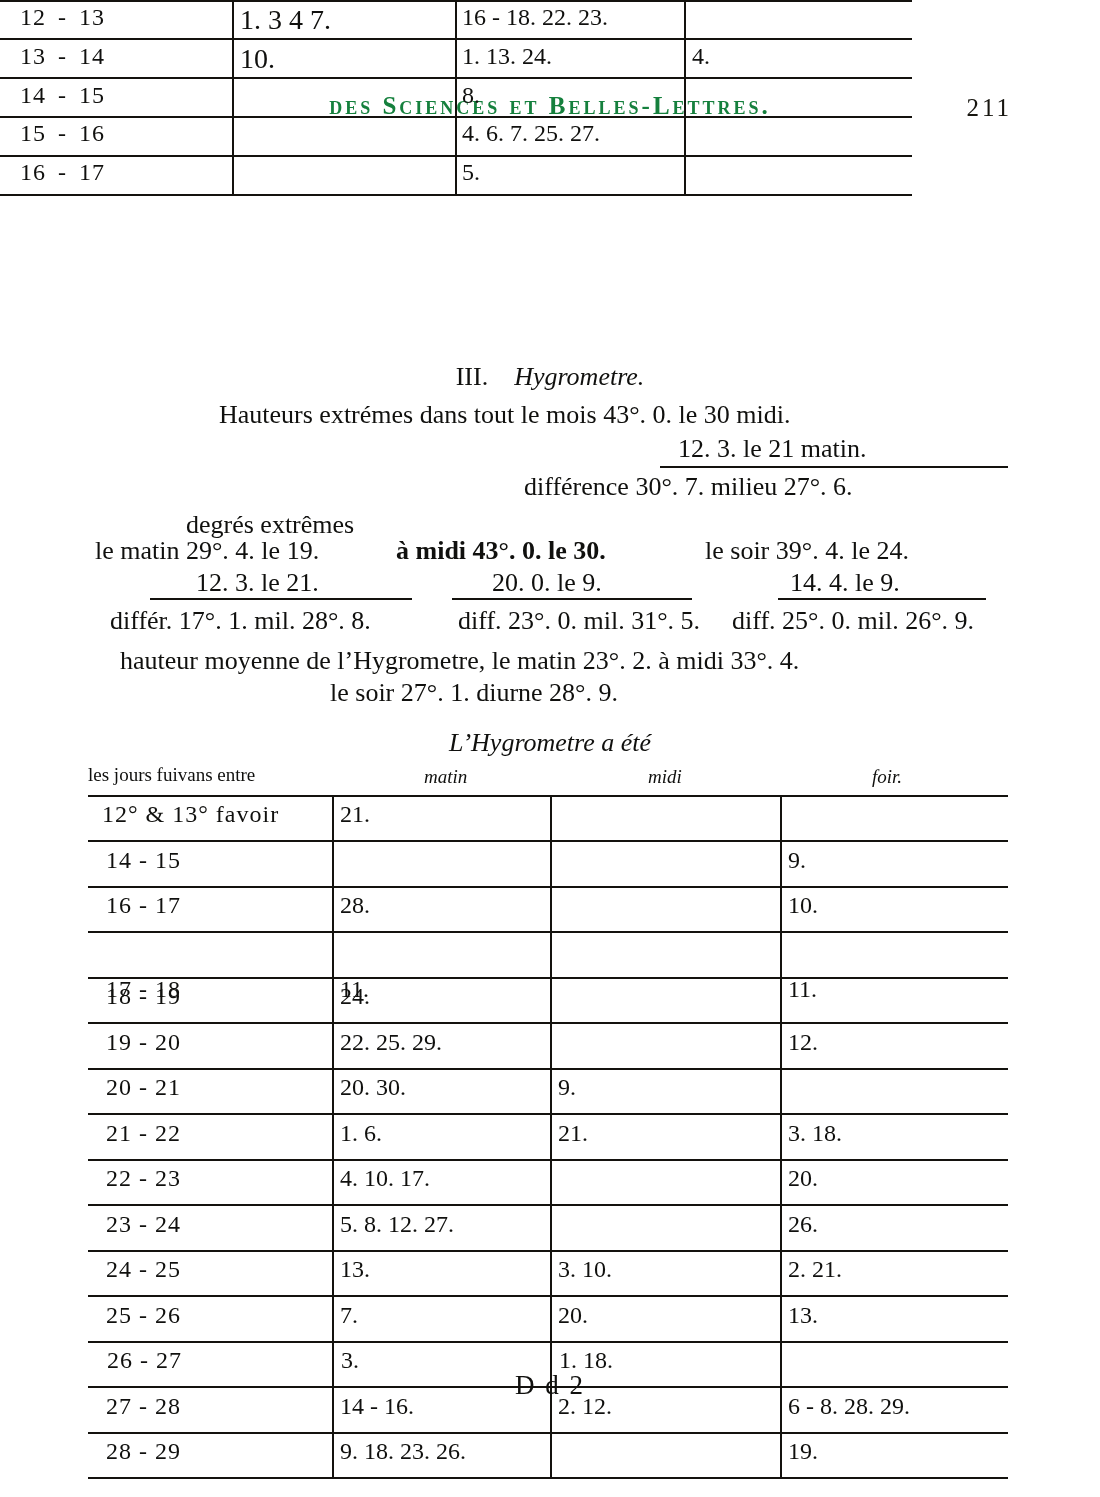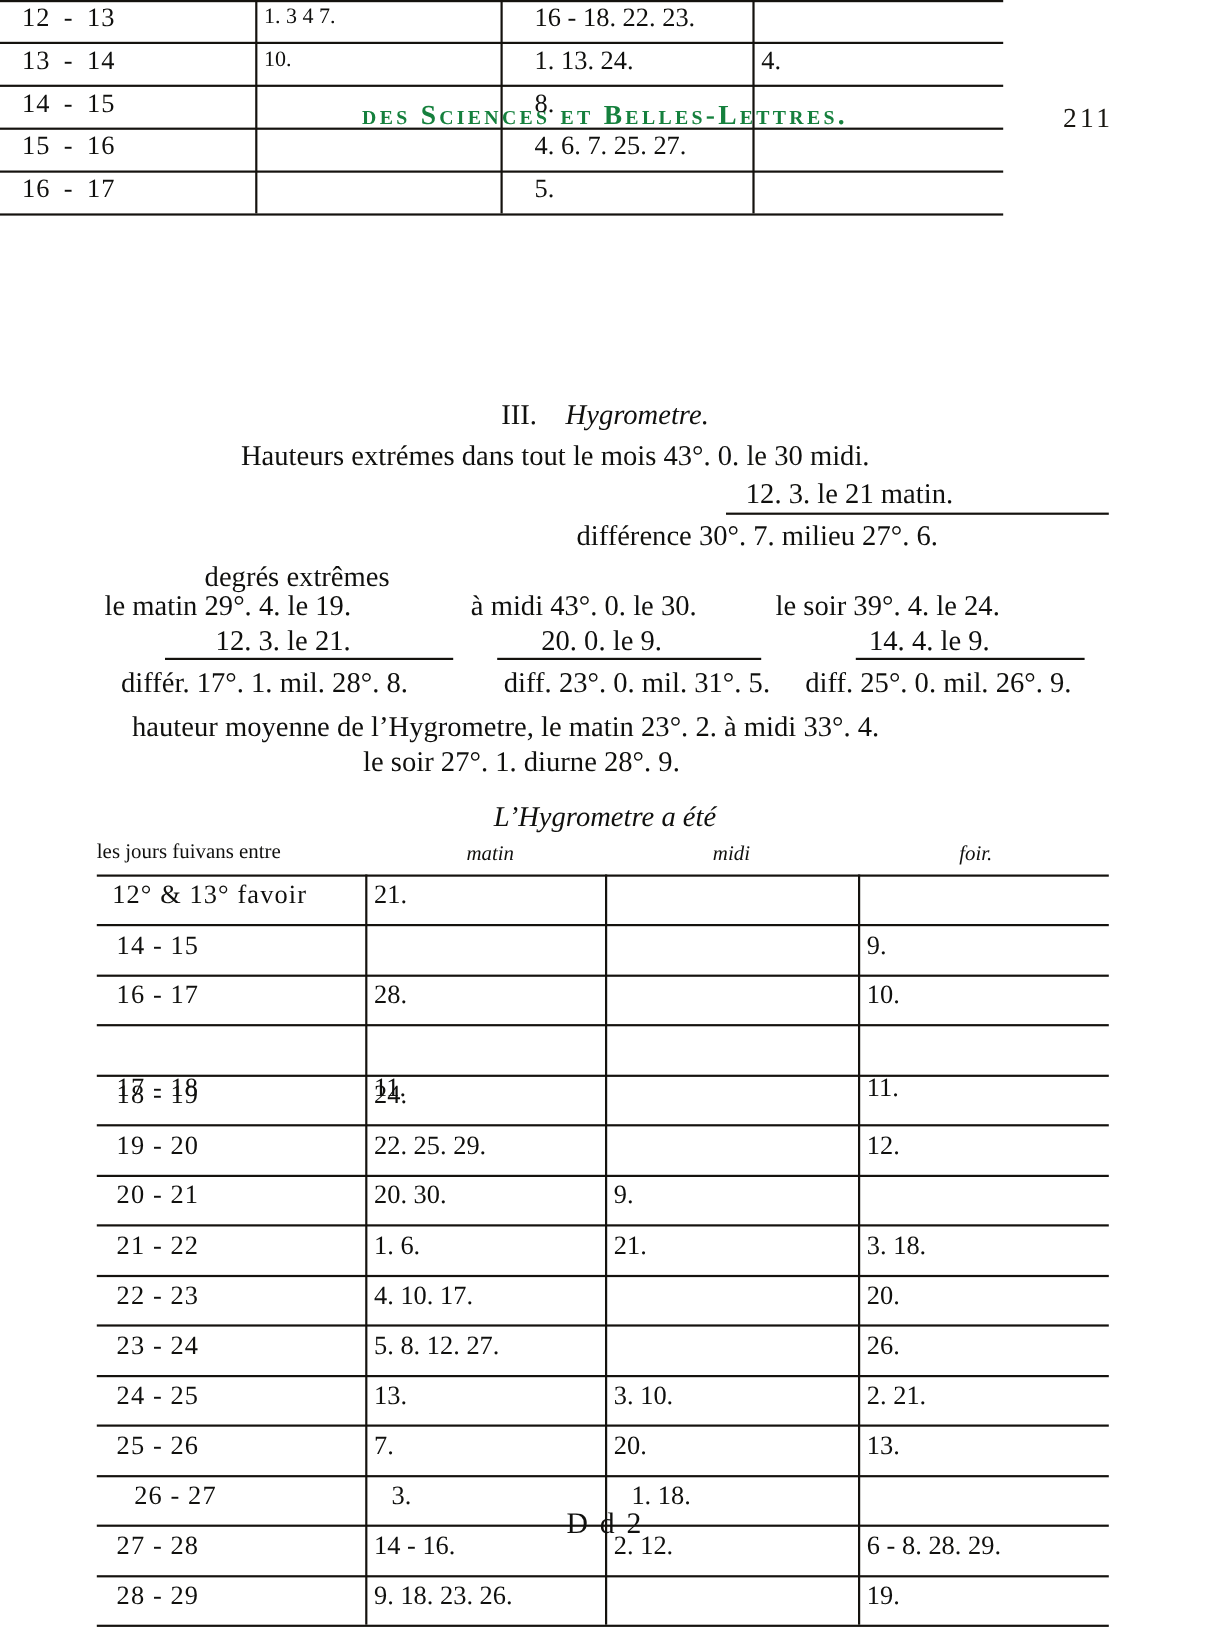--- a/index.html
+++ b/index.html
@@ -71,22 +71,22 @@
     height: 38px;
   }
   .cell-range {
     position: absolute;
     left: 20px;
     width: 210px;
     font-size: 24px;
     letter-spacing: 1px;
   }
   .cell-range .dash { padding: 0 12px; }
-  .cell-a { position: absolute; left: 240px; font-size: 20px; }
-  .cell-b { position: absolute; left: 462px; font-size: 24px; margin-left: 24px; }
+  .cell-a { position: absolute; left: 240px; font-size: 28px; }
+  .cell-b { position: absolute; left: 462px; font-size: 24px; }
   .cell-c { position: absolute; left: 692px; font-size: 24px; }
 
   
   .sec-head {
     position: absolute;
     width: 1100px;
     text-align: center;
     font-size: 26px;
   }
   .sec-head .num { font-style: normal; }
@@ -214,21 +214,21 @@
   </div>
 
   <div class="txt" style="left:219px; top:400px;">Hauteurs extrémes dans tout le mois  43°.  0.  le 30 midi.</div>
   <div class="txt" style="left:678px; top:434px;">12.    3.  le 21 matin.</div>
   <div class="uline" style="left:660px; top:466px; width:348px;"></div>
   <div class="txt" style="left:524px; top:472px;">différence   30°. 7. milieu 27°. 6.</div>
 
   <div class="txt" style="left:186px; top:510px;">degrés extrêmes</div>
 
   <div class="txt" style="left:95px; top:536px;">le matin 29°. 4.  le 19.</div>
-  <div class="txt" style="left:428px; top:536px;">à midi  43°.  0.  le 30.</div>
+  <div class="txt" style="left:396px; top:536px;font-weight:bold;">à midi  43°.  0.  le 30.</div>
   <div class="txt" style="left:705px; top:536px;">le soir  39°. 4.  le 24.</div>
 
   <div class="txt" style="left:196px; top:568px;">12.    3.   le 21.</div>
   <div class="txt" style="left:492px; top:568px;">20.   0.  le 9.</div>
   <div class="txt" style="left:790px; top:568px;">14.  4.  le 9.</div>
 
   <div class="uline" style="left:150px; top:598px; width:262px;"></div>
   <div class="uline" style="left:452px; top:598px; width:240px;"></div>
   <div class="uline" style="left:778px; top:598px; width:208px;"></div>
 
@@ -334,21 +334,21 @@
       <div class="b-m">13.</div>
       <div class="b-d">3. 10.</div>
       <div class="b-s">2. 21.</div>
     </div>
     <div class="brow" style="top: 506.5px; position: absolute; left: 0px; width: 920px;">
       <div class="b-range">25   -  26</div>
       <div class="b-m">7.</div>
       <div class="b-d">20.</div>
       <div class="b-s">13.</div>
     </div>
-    <div class="brow" style="top: 552px; position: absolute; left: 16px; width: 920px;">
+    <div class="brow" style="top: 552px; position: absolute; left: 1px; width: 920px;">
       <div class="b-range">26   -  27</div>
       <div class="b-m">3.</div>
       <div class="b-d">1. 18.</div>
       <div class="b-s"></div>
     </div>
     <div class="brow" style="top: 597.5px; position: absolute; left: 0px; width: 920px;">
       <div class="b-range">27   -  28</div>
       <div class="b-m">14 - 16.</div>
       <div class="b-d">2. 12.</div>
       <div class="b-s">6 - 8. 28. 29.</div>

